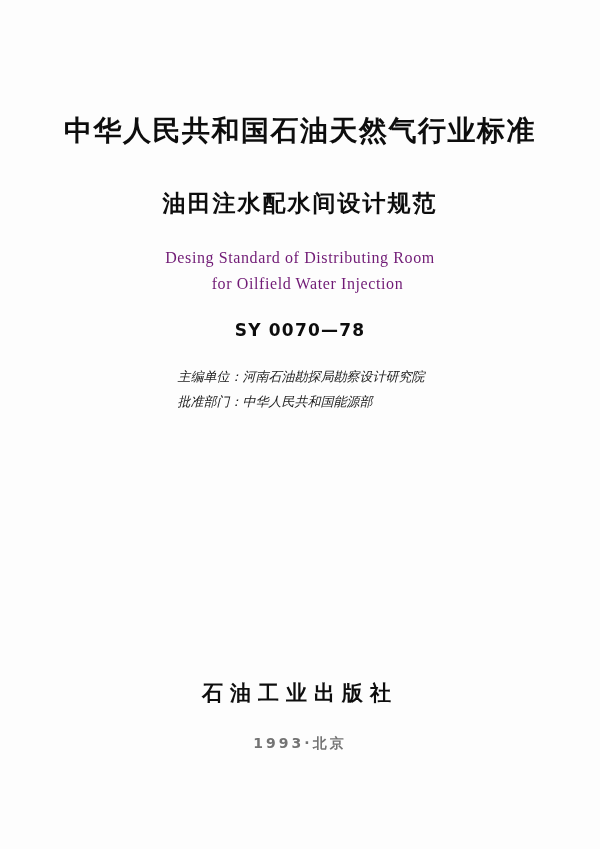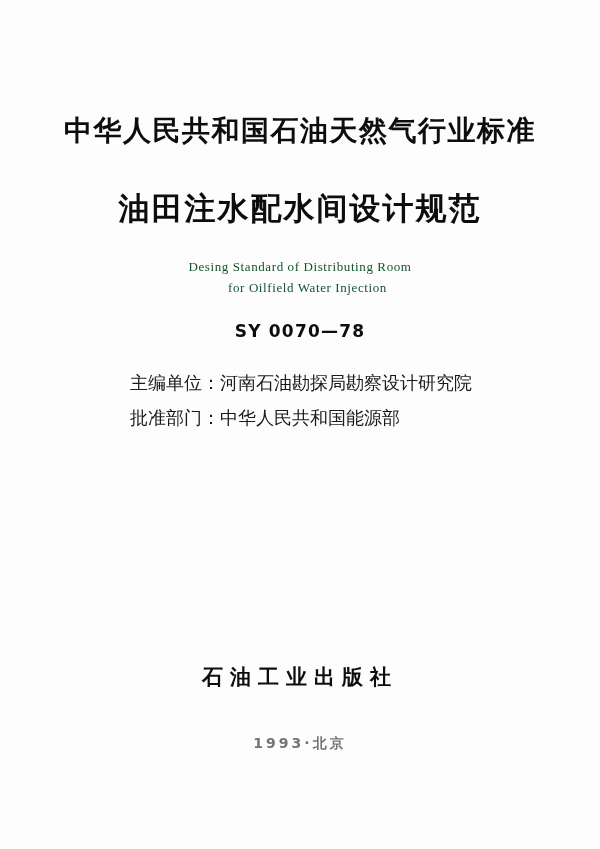--- a/index.html
+++ b/index.html
@@ -31,67 +31,68 @@
     font-family: "DejaVu Sans", sans-serif;
     font-weight: bold;
     font-size: 28px;
     letter-spacing: 1.5px;
     color: #0d0d0d;
     margin-bottom: 38px;
   }
   .doc-title {
     font-family: "DejaVu Sans", sans-serif;
     font-weight: bold;
-    font-size: 31px;
+    font-size: 23px;
     letter-spacing: 2px;
     color: #0d0d0d;
     margin-bottom: 26px;
   }
   .en-title {
     font-family: "Liberation Serif", serif;
-    font-size: 13px;
+    font-size: 16px;
     letter-spacing: 0.6px;
     line-height: 1.65;
-    color: #14532d;
+    color: #701a75;
   }
   .en-title .line1 { display: block; }
   .en-title .line2 { display: block; margin-left: 15px; }
   .std-code {
     font-family: "DejaVu Sans", sans-serif;
     font-weight: bold;
     font-size: 17px;
     letter-spacing: 1.2px;
     margin-top: 22px;
     margin-bottom: 24px;
     color: #0d0d0d;
   }
   .meta {
     display: inline-block;
     text-align: left;
     font-family: "DejaVu Sans", sans-serif;
-    font-size: 18px;
+    font-size: 13px;
     line-height: 1.95;
     color: #1a1a1a;
     margin-left: 2px;
+    font-style: italic;
   }
   .meta div { white-space: nowrap; }
   .footer {
     position: absolute;
     left: 0;
     right: 0;
     bottom: 96px;
     text-align: center;
   }
   .publisher {
     font-family: "DejaVu Sans", sans-serif;
     font-weight: bold;
     font-size: 21px;
     letter-spacing: 7px;
     color: #0d0d0d;
-    margin-bottom: 44px;
+    margin-bottom: 28px;
   }
   .pubinfo {
     font-family: "DejaVu Sans", sans-serif;
     font-weight: bold;
     font-size: 14px;
     letter-spacing: 3px;
     color: #737373;
   }
 </style>
 </head>

